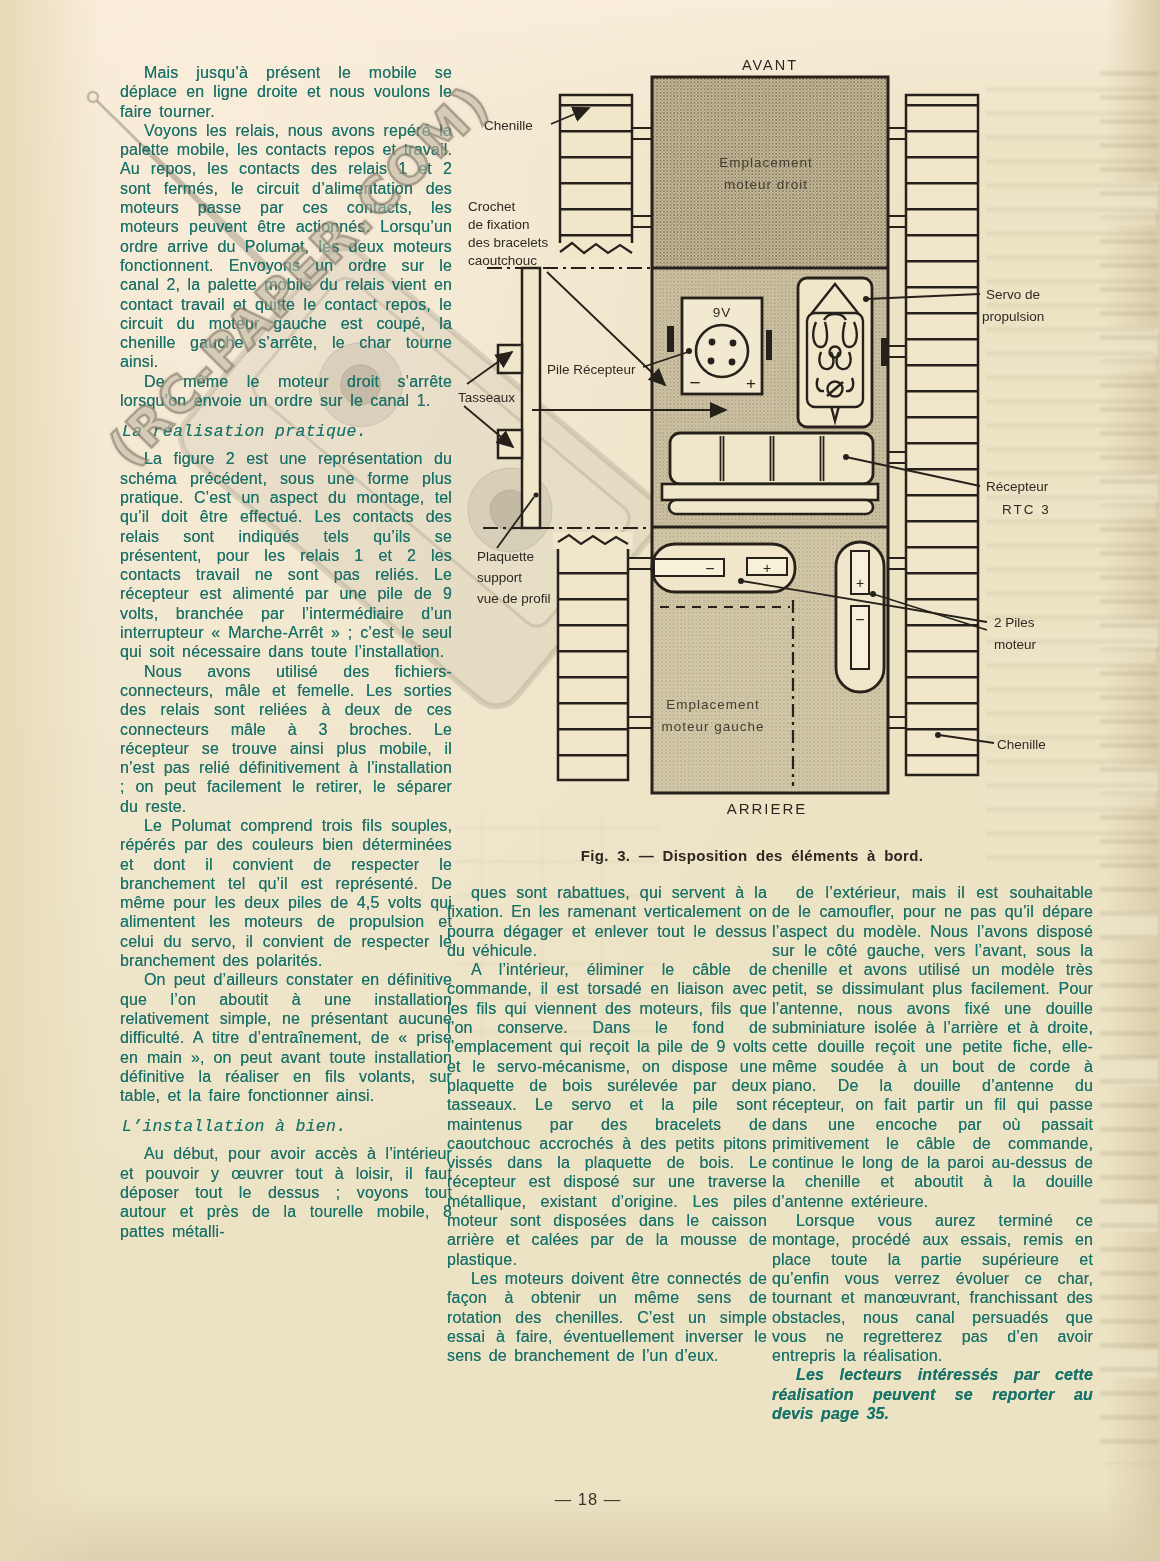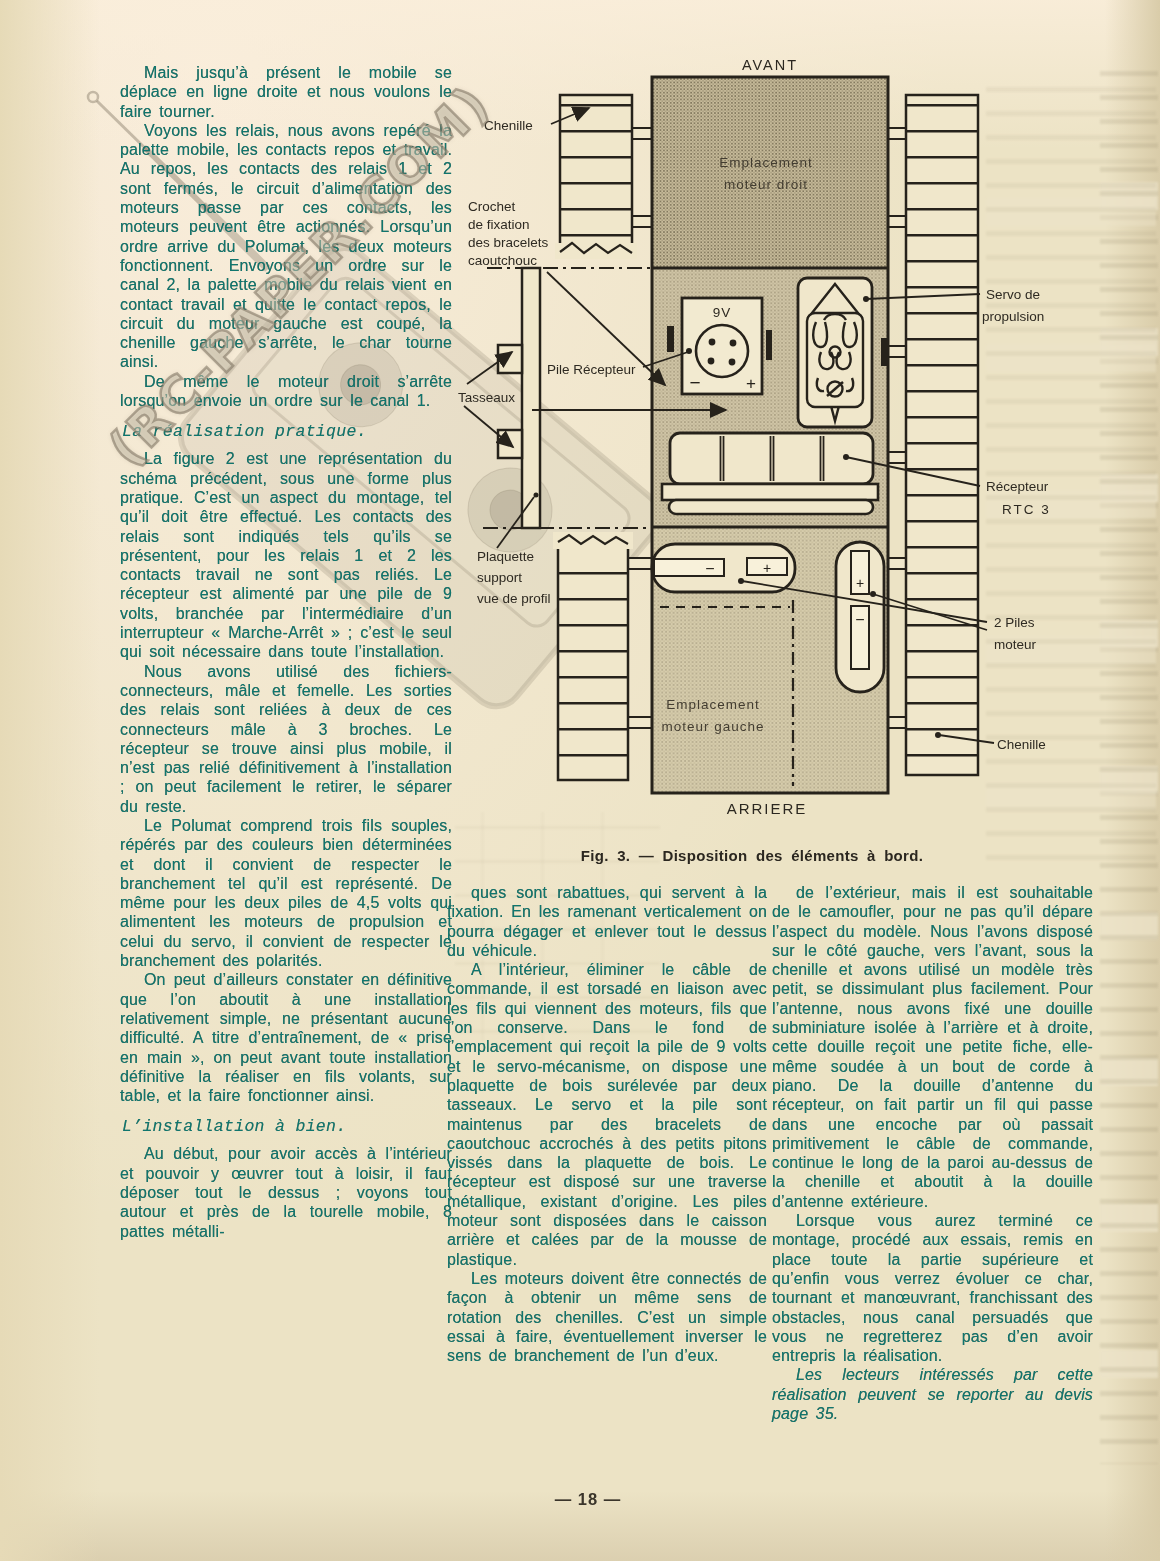--- a/index.html
+++ b/index.html
@@ -14,23 +14,23 @@
   #bgart{position:absolute;left:0;top:0;z-index:2;pointer-events:none;}
   .col{position:absolute;z-index:3;color:#0f766e;}
   #colL{left:120px;top:63px;width:332px;}
   #colM{left:447px;top:883px;width:320px;}
   #colR{left:772px;top:883px;width:321px;}
   .body{font-size:16px;line-height:19.3px;text-align:justify;text-indent:24px;margin:0;
         letter-spacing:.15px;word-spacing:2.8px;hyphens:auto;
         text-shadow:0 0 .5px rgba(56,51,42,.65);}
   .hd{font-size:16.5px;font-style:italic;margin:12px 0 8px 0;text-indent:2px;
       letter-spacing:.3px;text-shadow:0 0 .5px rgba(56,51,42,.5);font-family:Liberation Mono, monospace;}
-  .it{font-style:italic;}
+  .it{font-style:italic;font-weight:bold;}
   .pagenum{position:absolute;left:508px;top:1490px;width:160px;text-align:center;z-index:3;
-      font-size:16.5px;color:#3a352b;letter-spacing:1px;font-weight:bold;}
+      font-size:16.5px;color:#3a352b;letter-spacing:1px;}
   #fig{position:absolute;left:440px;top:40px;z-index:3;}
   .fl{font-family:"Liberation Sans",sans-serif;font-size:13.5px;fill:#2e2a22;}
   .flc{text-anchor:middle;}
   .flb{font-family:"Liberation Sans",sans-serif;font-size:15px;font-weight:bold;fill:#2b2720;
        text-anchor:middle;word-spacing:4px;letter-spacing:.3px;}
   .emp{font-size:13.5px;fill:#433d31;letter-spacing:1px;text-anchor:middle;}
   .big{font-size:14.5px;letter-spacing:2px;text-anchor:middle;fill:#2b2720;}
   .sgn{font-size:16px;fill:#26221b;text-anchor:middle;}
   .bleed{position:absolute;pointer-events:none;z-index:2;filter:blur(1.1px);}
   .lines{background:

